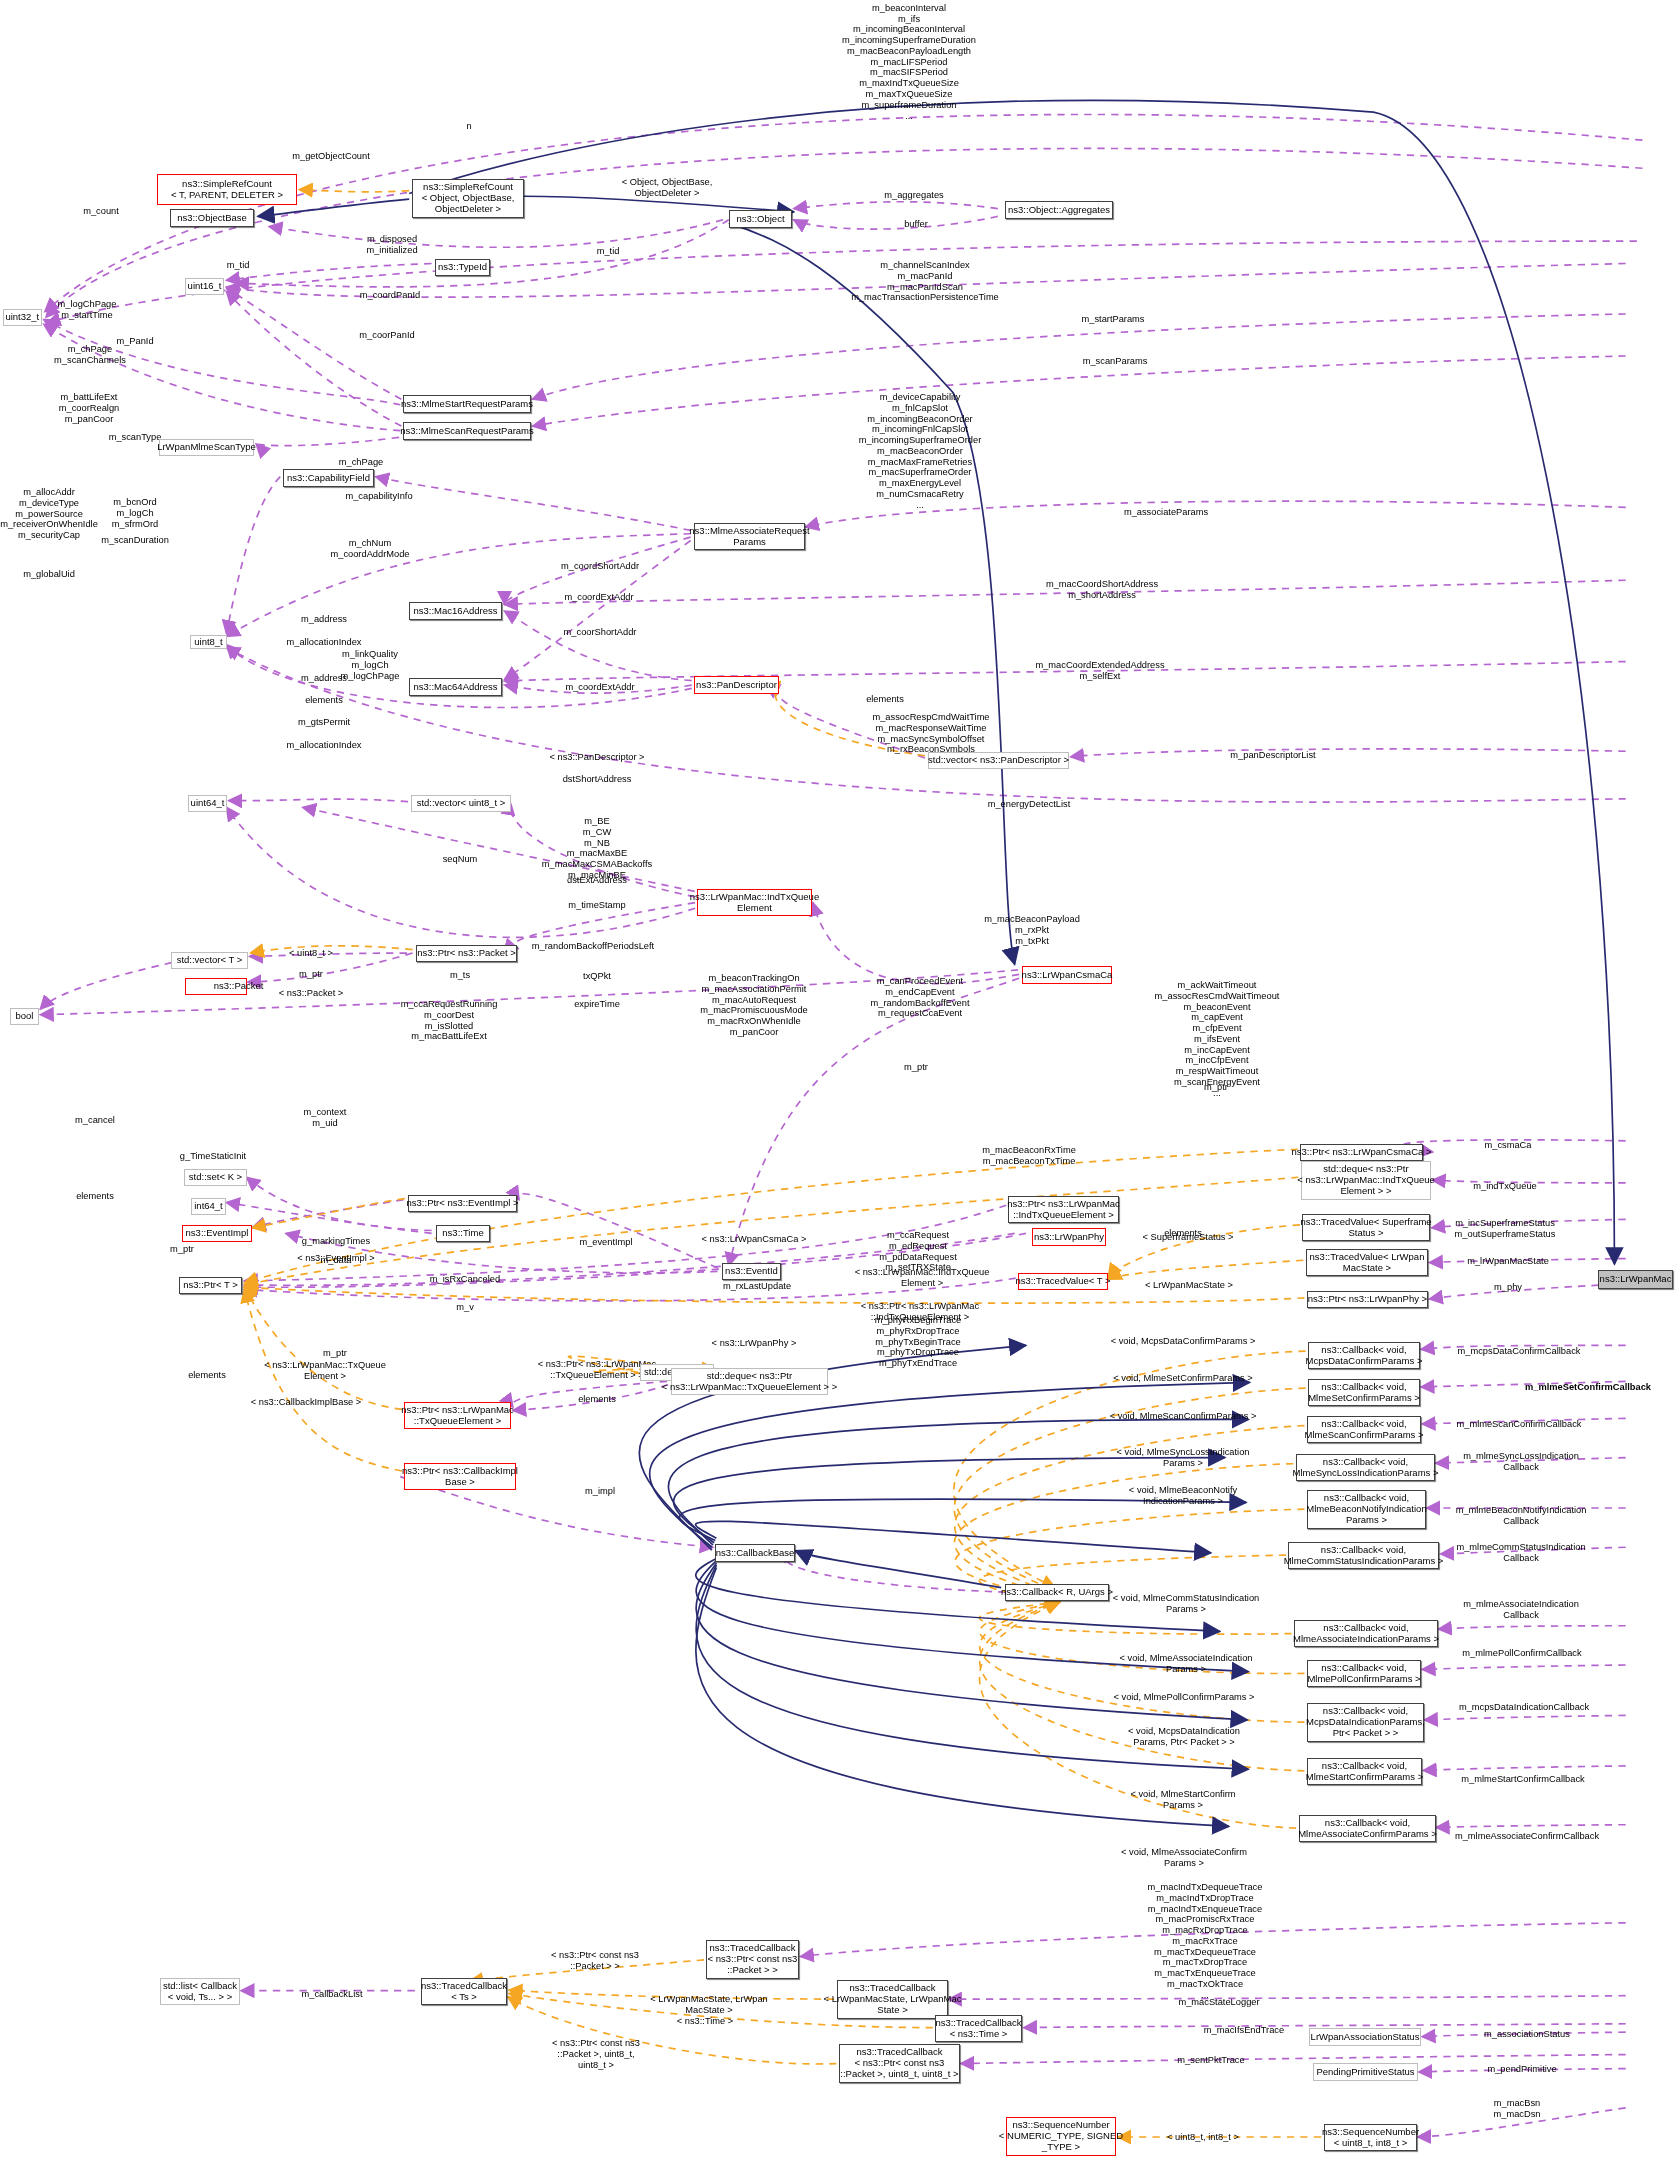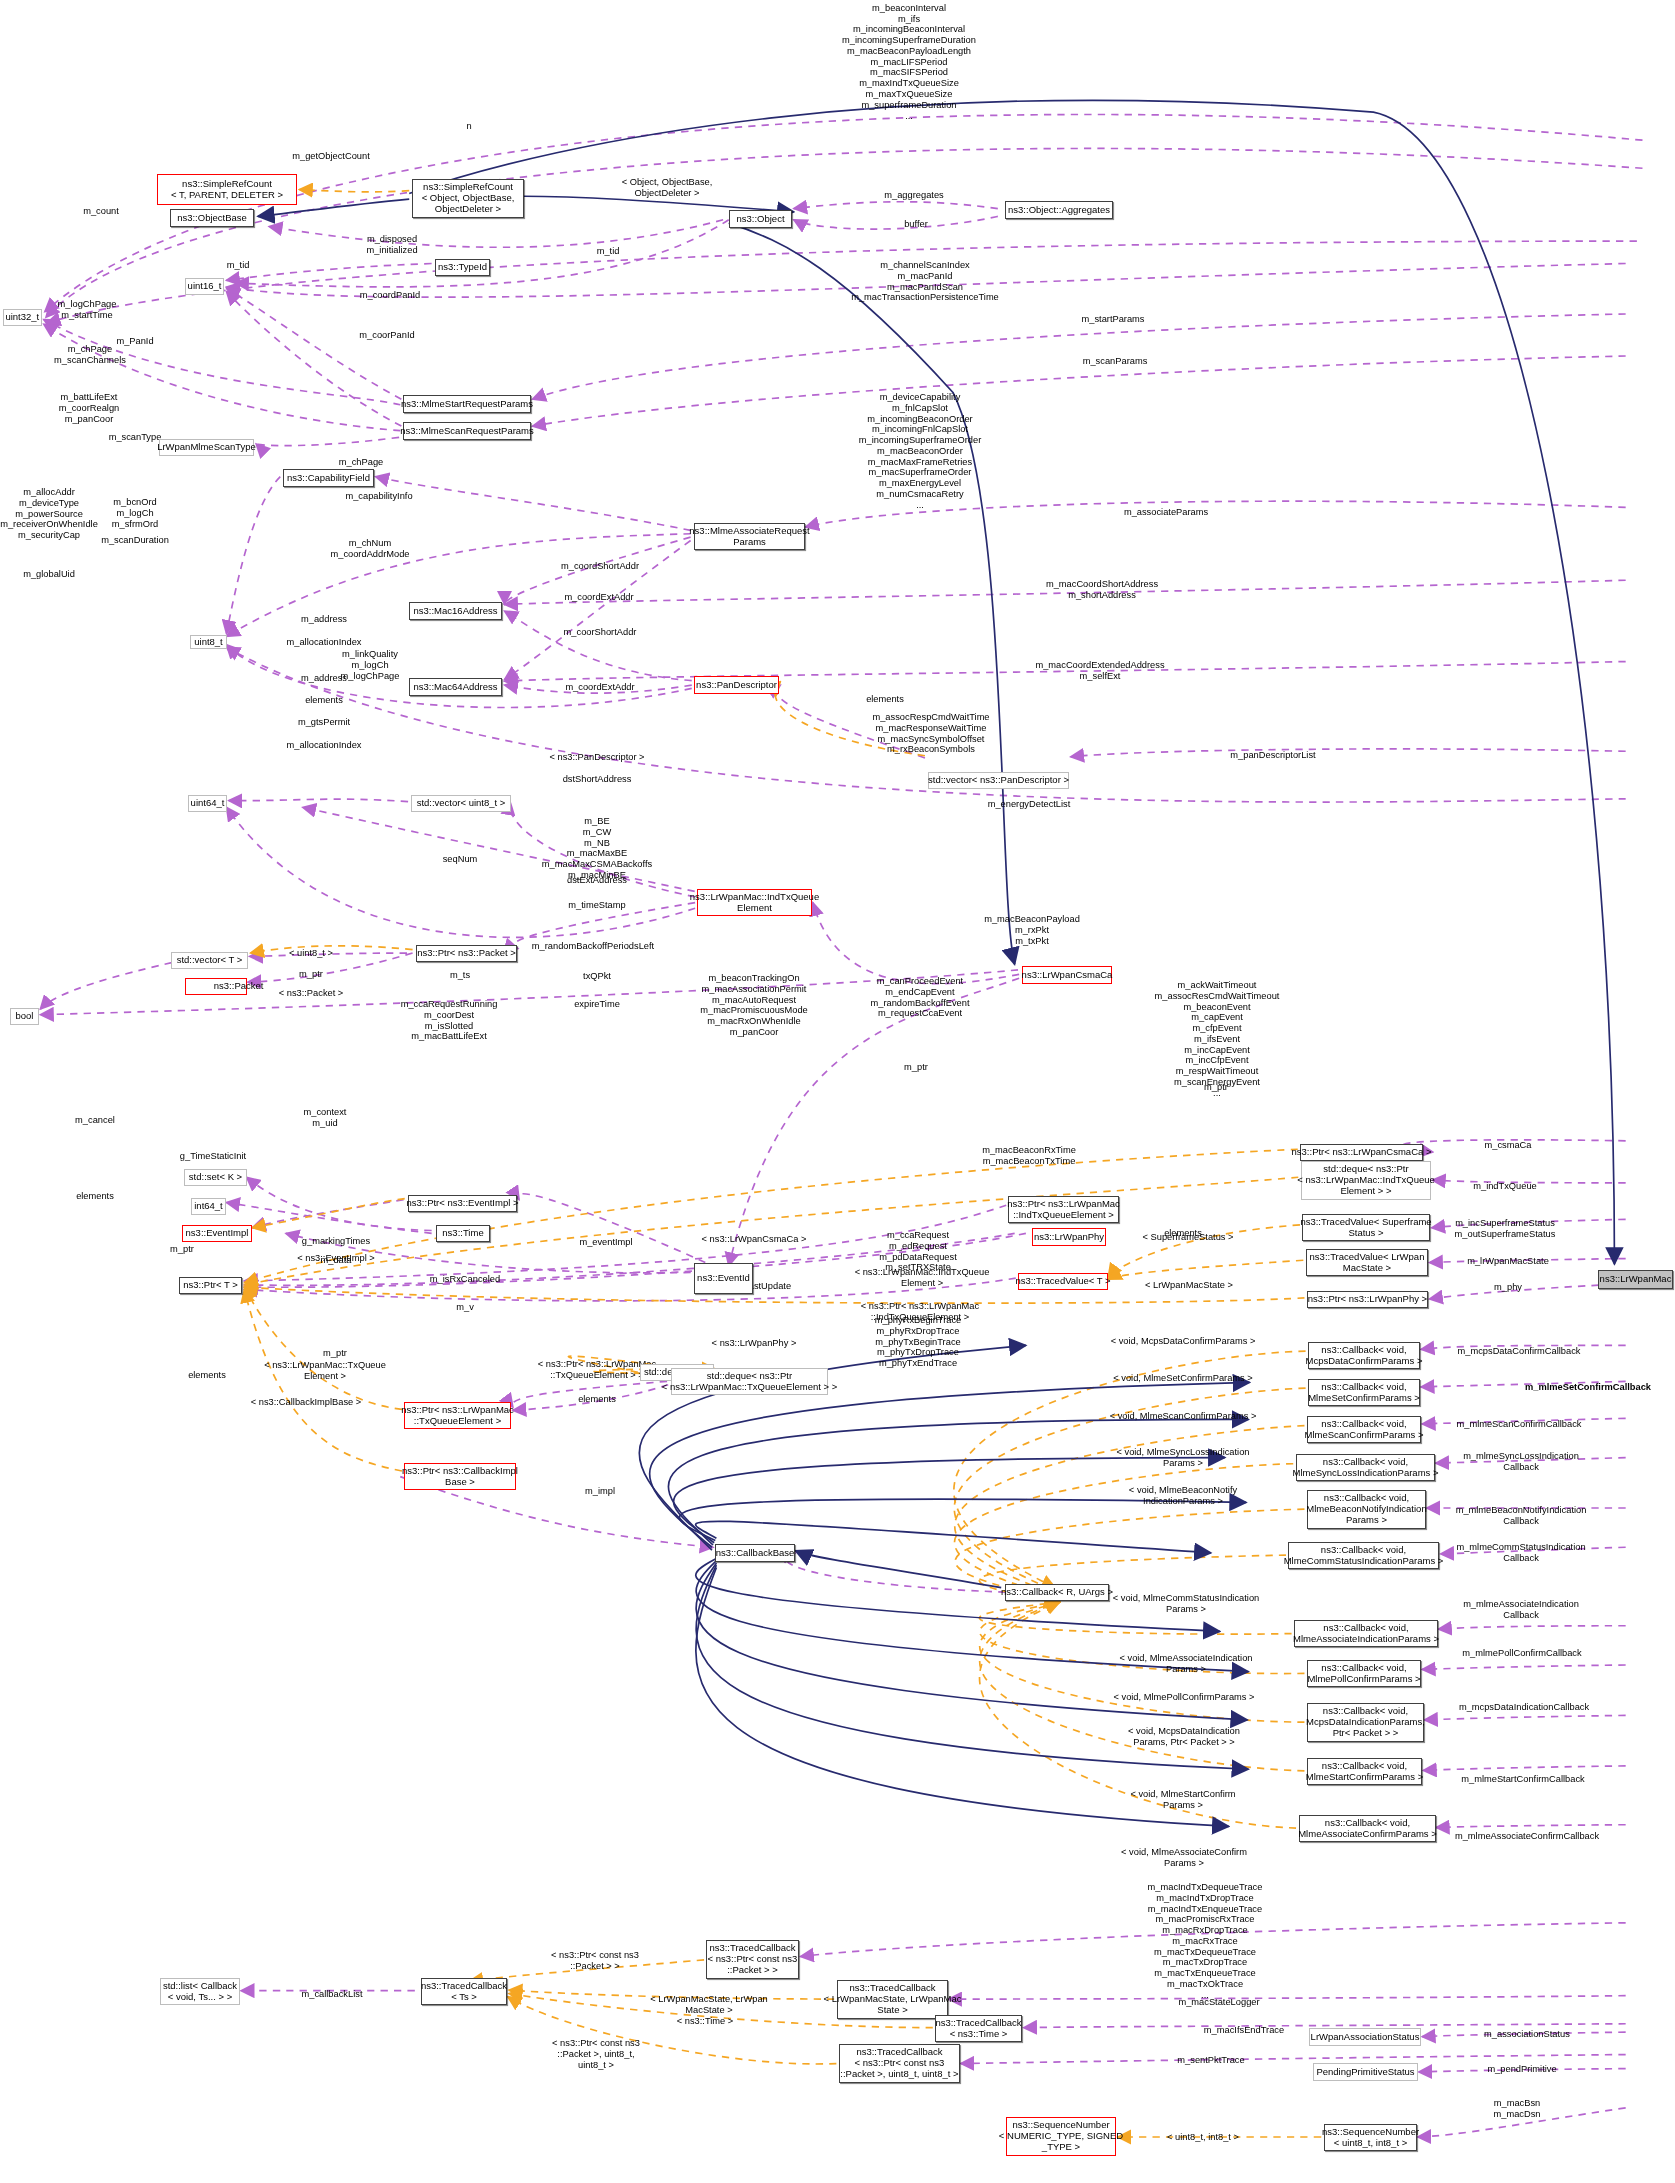--- a/index.html
+++ b/index.html
@@ -427,31 +427,31 @@
     <div class="node n-solid" style="left: 403px; top: 395px; width: 128px; height: 18px;">ns3::MlmeStartRequestParams</div>
     <div class="node n-solid" style="left: 403px; top: 422px; width: 128px; height: 18px;">ns3::MlmeScanRequestParams</div>
     <div class="node n-gray" style="left: 159px; top: 439px; width: 95px; height: 17px;">LrWpanMlmeScanType</div>
     <div class="node n-solid" style="left: 283px; top: 469px; width: 91px; height: 18px;">ns3::CapabilityField</div>
     <div class="node n-solid" style="left: 694px; top: 523px; width: 111px; height: 27px;">ns3::MlmeAssociateRequest
 Params</div>
     <div class="node n-solid" style="left: 409px; top: 602px; width: 93px; height: 18px;">ns3::Mac16Address</div>
     <div class="node n-gray" style="left: 190px; top: 635px; width: 37px; height: 14px;">uint8_t</div>
     <div class="node n-solid" style="left: 409px; top: 678px; width: 93px; height: 18px;">ns3::Mac64Address</div>
     <div class="node n-red" style="left: 694px; top: 676px; width: 85px; height: 18px;">ns3::PanDescriptor</div>
-    <div class="node n-gray" style="left: 928px; top: 752px; width: 141px; height: 17px; margin-top: 20px;">std::vector&lt; ns3::PanDescriptor &gt;</div>
+    <div class="node n-gray" style="left: 928px; top: 752px; width: 141px; height: 17px;">std::vector&lt; ns3::PanDescriptor &gt;</div>
     <div class="node n-gray" style="left: 188px; top: 795px; width: 39px; height: 17px;">uint64_t</div>
     <div class="node n-gray" style="left: 411px; top: 795px; width: 100px; height: 17px;">std::vector&lt; uint8_t &gt;</div>
     <div class="node n-red" style="left: 697px; top: 889px; width: 115px; height: 27px;">ns3::LrWpanMac::IndTxQueue
 Element</div>
     <div class="node n-gray" style="left: 171px; top: 952px; width: 77px; height: 17px;">std::vector&lt; T &gt;</div>
     <div class="node n-solid" style="left: 416px; top: 945px; width: 101px; height: 17px;">ns3::Ptr&lt; ns3::Packet &gt;</div>
     <div class="node n-red" style="left: 185px; top: 978px; width: 62px; height: 17px; padding-left: 48px;">ns3::Packet</div>
     <div class="node n-red" style="left: 1022px; top: 966px; width: 90px; height: 18px;">ns3::LrWpanCsmaCa</div>
     <div class="node n-gray" style="left: 10px; top: 1008px; width: 29px; height: 17px;">bool</div>
-    <div class="node n-solid" style="left: 694px; top: 1263px; width: 59px; height: 31px;">ns3::EventId</div>
+    <div class="node n-solid" style="left: 722px; top: 1263px; width: 59px; height: 17px;">ns3::EventId</div>
     <div class="node n-solid" style="left: 436px; top: 1225px; width: 54px; height: 17px;">ns3::Time</div>
     <div class="node n-gray" style="left: 184px; top: 1169px; width: 63px; height: 17px;">std::set&lt; K &gt;</div>
     <div class="node n-gray" style="left: 191px; top: 1198px; width: 35px; height: 17px;">int64_t</div>
     <div class="node n-red" style="left: 182px; top: 1225px; width: 70px; height: 17px;">ns3::EventImpl</div>
     <div class="node n-solid" style="left: 408px; top: 1195px; width: 109px; height: 17px;">ns3::Ptr&lt; ns3::EventImpl &gt;</div>
     <div class="node n-solid" style="left: 1008px; top: 1196px; width: 111px; height: 27px;">ns3::Ptr&lt; ns3::LrWpanMac
 ::IndTxQueueElement &gt;</div>
     <div class="node n-red" style="left: 1032px; top: 1228px; width: 74px; height: 18px;">ns3::LrWpanPhy</div>
     <div class="node n-red" style="left: 1018px; top: 1273px; width: 90px; height: 17px;">ns3::TracedValue&lt; T &gt;</div>
     <div class="node n-solid" style="left: 179px; top: 1277px; width: 63px; height: 17px;">ns3::Ptr&lt; T &gt;</div>

